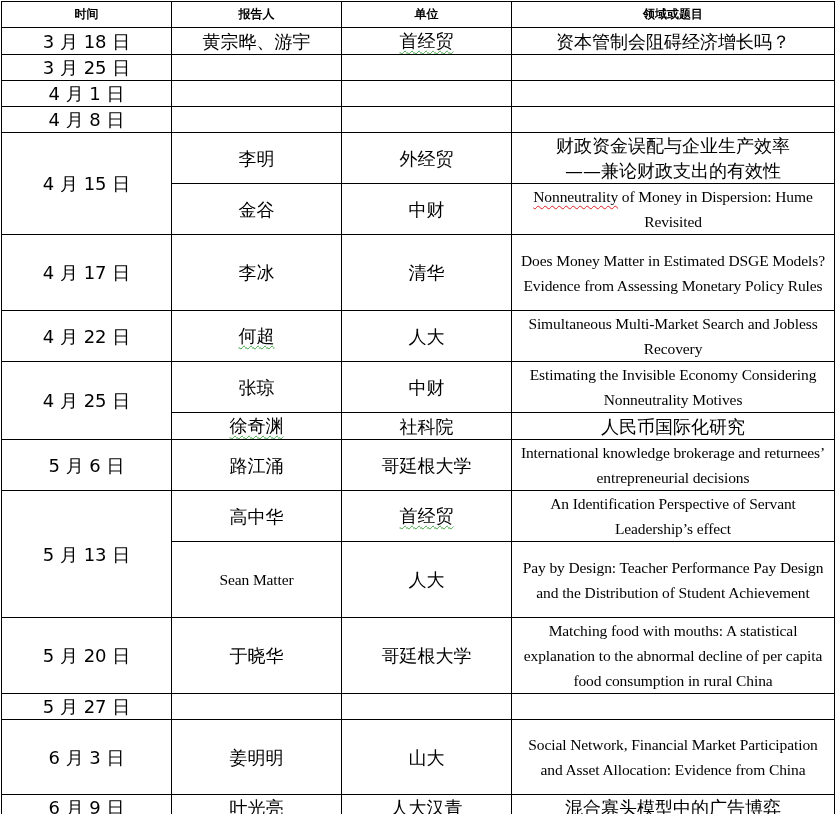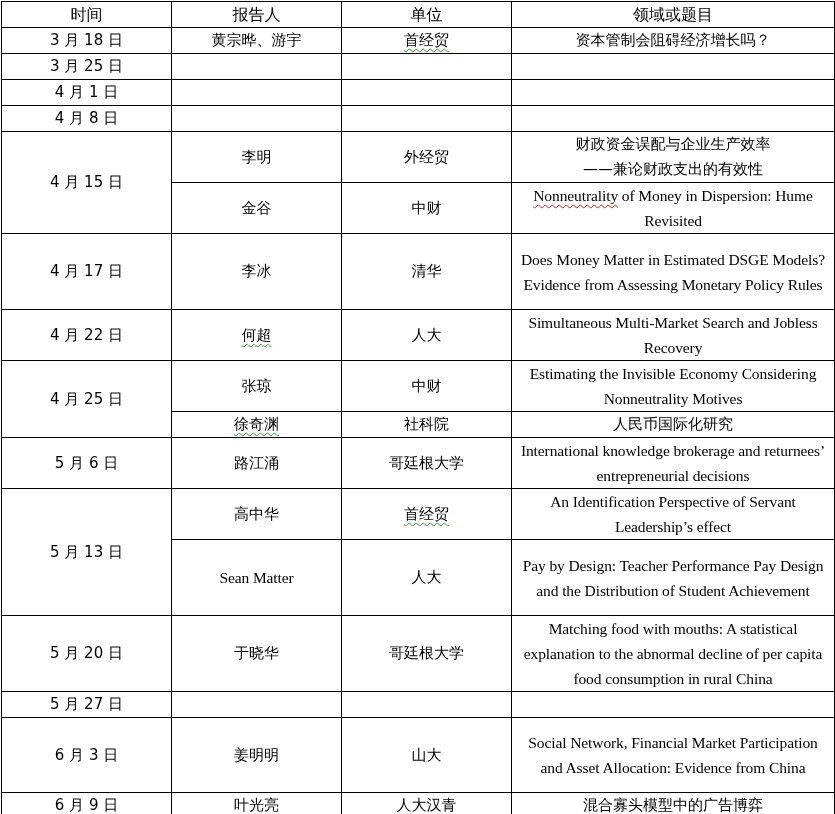--- a/index.html
+++ b/index.html
@@ -34,37 +34,38 @@
       text-align: center;
       vertical-align: middle;
       padding: 0 4px;
       font-size: 15.5px;
       line-height: 25px;
       overflow: hidden;
       white-space: normal;
     }
     table.schedule th {
       font-family: "DejaVu Sans", sans-serif;
-      font-weight: normal;
-      font-size: 16px;
+      font-weight: bold;
+      font-size: 12px;
       height: 25px;
     }
     table.schedule td.cjk,
     table.schedule td .cjk {
       font-family: "DejaVu Sans", sans-serif;
-      font-size: 15px;
+      font-size: 18px;
     }
     .topic {
       font-size: 15.5px;
       letter-spacing: -0.1px;
     }
     .squiggle-green {
       text-decoration: underline wavy #3aa33a;
       text-decoration-thickness: 1px;
       text-underline-offset: 3px;
+      font-family: Liberation Serif, serif;
     }
     .squiggle-red {
       text-decoration: underline wavy #e02020;
       text-decoration-thickness: 1px;
       text-underline-offset: 3px;
     }
     .line { display: block; }
   </style>
 </head>
 <body>

